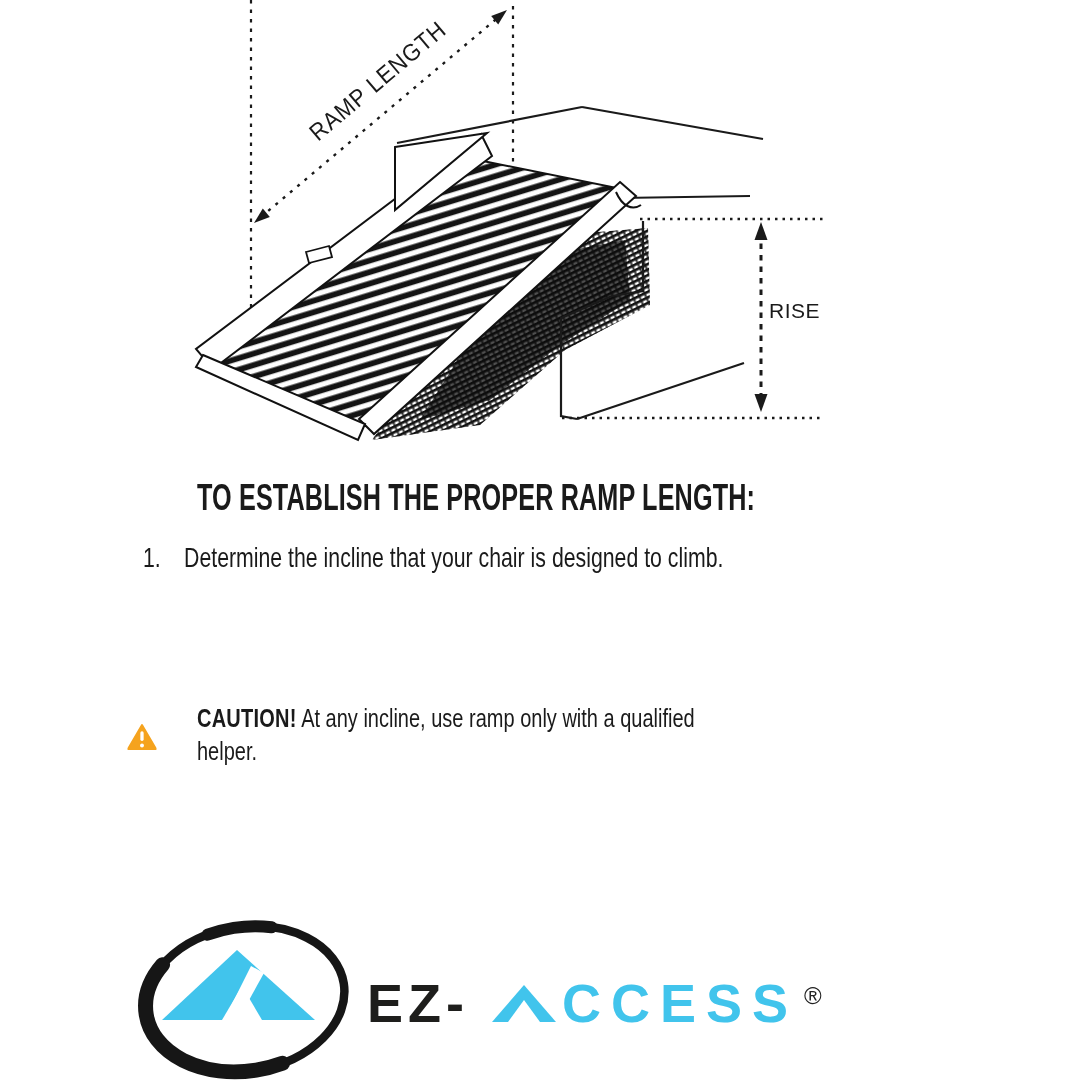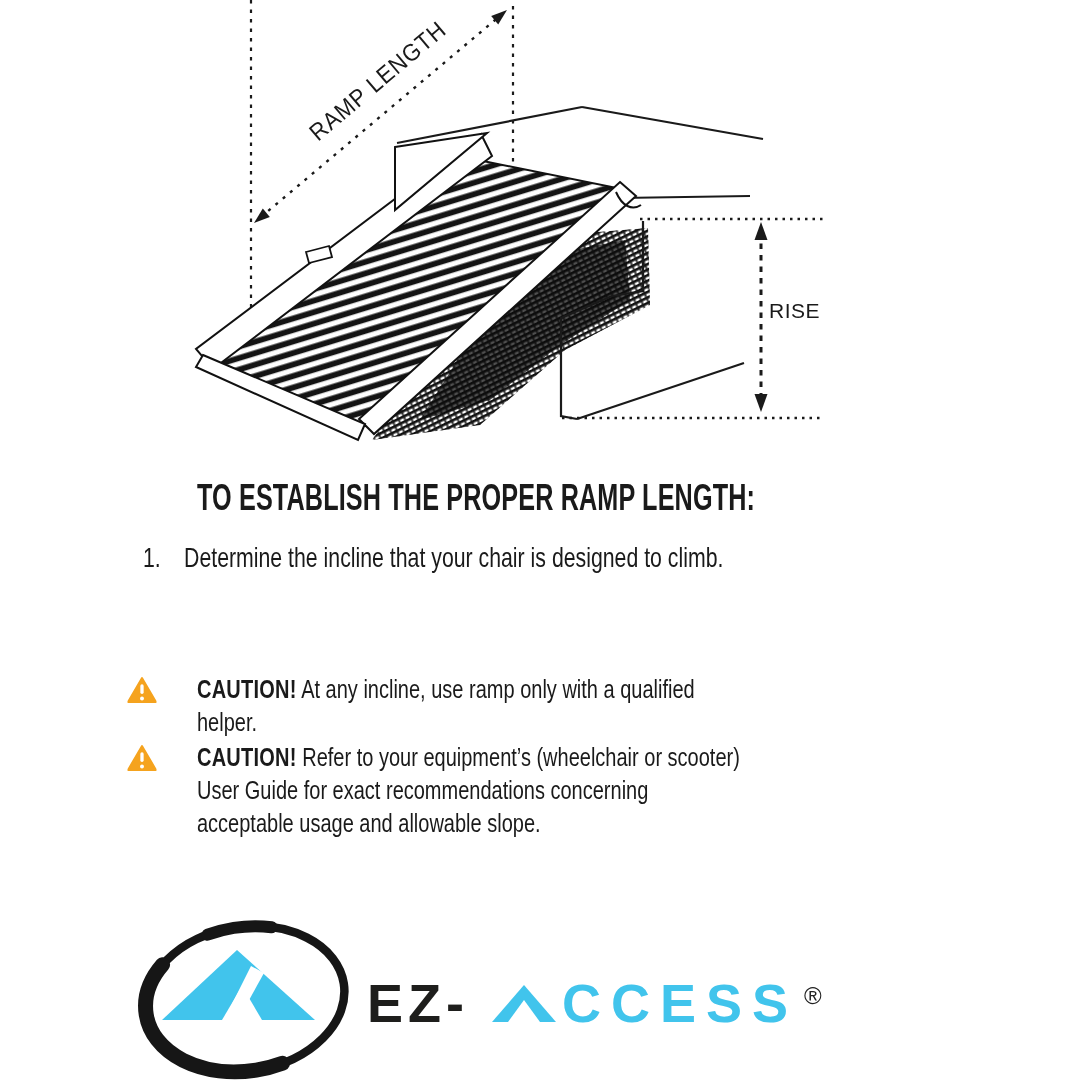--- a/index.html
+++ b/index.html
@@ -12,21 +12,21 @@
   
   .heading{left:197px;top:478px;font-size:36px;font-weight:bold;line-height:40px;letter-spacing:.2px;}
   .heading .condense{transform:scaleX(.70);}
   
   .steps{left:143px;top:539px;font-size:28px;line-height:37px;}
   .step-row{white-space:nowrap;}
   .step-num{display:inline-block;width:54px;}
   .steps .condense{transform:scaleX(.76);}
   
   .cautions{left:127px;top:673px;font-size:25px;line-height:33px;}
-  .caution-row{display:flex;align-items:flex-start;margin-bottom:2px;}
+  .caution-row{display:flex;align-items:center;margin-bottom:2px;margin-top:29px;}
   .warn-icon{flex:0 0 30px;width:30px;height:27px;margin-top:3px;margin-right:40px;}
   .caution-body{transform:scaleX(.80);transform-origin:0 0;}
   .caution-label{font-weight:bold;letter-spacing:.3px;}
   .caution-text{white-space:pre-line;}
   
   .logo{left:138px;top:916px;width:700px;height:168px;}
   svg text{font-family:"Liberation Sans",sans-serif;}
 </style>
 </head>
 <body>
@@ -114,33 +114,20 @@
         <rect x="17.8" y="11" width="4.4" height="13" rx="2.2" fill="#fff"></rect>
         <circle cx="20" cy="30" r="2.6" fill="#fff"></circle>
       </svg>
       <div class="caution-body">
         <b class="caution-label">CAUTION!</b>
         <span class="caution-text">At any incline, use ramp only with a qualified
 helper.</span>
       </div>
     </div>
 
-    <div class="caution-row">
-      <svg class="warn-icon" viewBox="0 0 40 36">
-        <path d="M20,3 L37.5,33 a2.5,2.5 0 0 1 -2.2,3.8 L4.7,36.8 a2.5,2.5 0 0 1 -2.2,-3.8 Z" fill="#F5A31E" stroke="#F5A31E" stroke-width="3" stroke-linejoin="round"></path>
-        <rect x="17.8" y="11" width="4.4" height="13" rx="2.2" fill="#fff"></rect>
-        <circle cx="20" cy="30" r="2.6" fill="#fff"></circle>
-      </svg>
-      <div class="caution-body">
-        <b class="caution-label">CAUTION!</b>
-        <span class="caution-text">Refer to your equipment’s (wheelchair or scooter)
-User Guide for exact recommendations concerning
-acceptable usage and allowable slope.</span>
-      </div>
-    </div>
   </div>
 
   <svg class="abs logo" viewBox="0 0 700 168">
 
     <g transform="rotate(-9 107 83)">
       <ellipse cx="107" cy="83" rx="100" ry="72" fill="none" stroke="#161616" stroke-width="8.5"></ellipse>
       <ellipse cx="107" cy="83" rx="100" ry="72" fill="none" stroke="#161616" stroke-width="15" pathLength="100" stroke-dasharray="40 60" stroke-dashoffset="-20" stroke-linecap="round"></ellipse>
       <ellipse cx="107" cy="83" rx="100" ry="72" fill="none" stroke="#161616" stroke-width="12" pathLength="100" stroke-dasharray="12 88" stroke-dashoffset="-70" stroke-linecap="round"></ellipse>
     </g>
 

